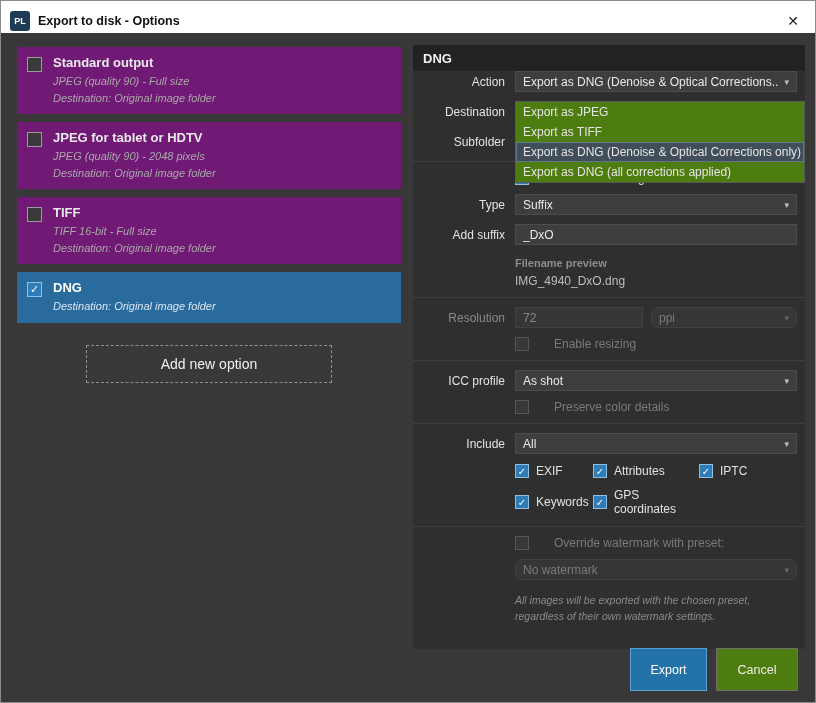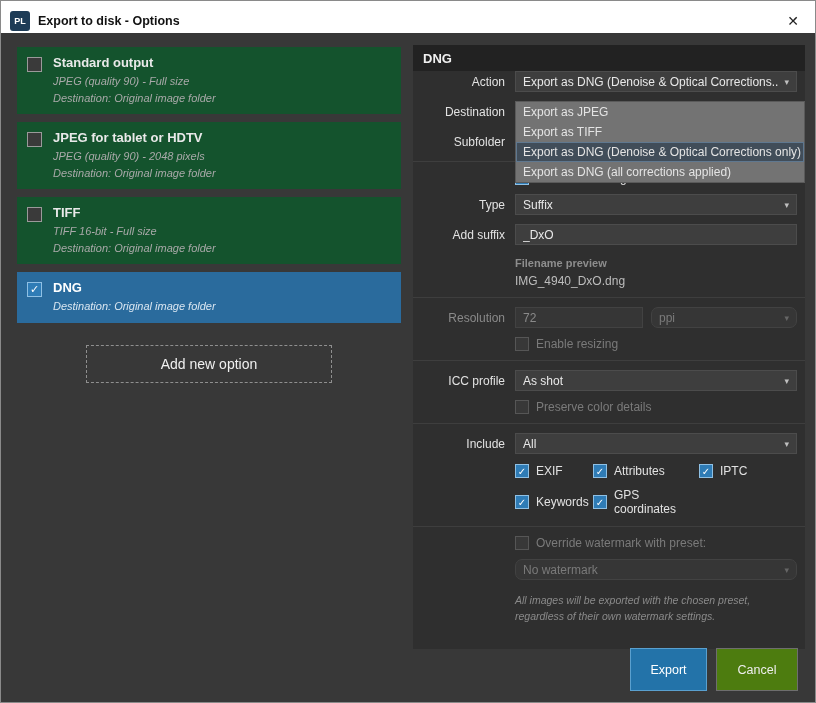--- a/index.html
+++ b/index.html
@@ -11,21 +11,21 @@
   .logo { width:20px; height:20px; background:#1e3c57; color:#fff; font-size:9px; font-weight:bold;
           display:flex; align-items:center; justify-content:center; border-radius:3px; flex-shrink:0; }
   .win-title { font-size:12.5px; color:#111; font-weight:600; }
   .close-btn { margin-left:auto; width:44px; height:32px; display:flex; align-items:center; justify-content:center;
                font-size:14px; color:#222; cursor:pointer; }
 
   .dialog-body { position:absolute; top:32px; left:0; right:0; bottom:0; background:#383838; }
 
   
   .left-panel { position:absolute; left:16px; top:14px; width:384px; }
-  .preset { display:flex; background:#14532d; padding:8px 10px; margin-bottom:8px; cursor:pointer; }
+  .preset { display:flex; background:#701a75; padding:8px 10px; margin-bottom:8px; cursor:pointer; }
   .preset.selected { background:#2a6b9d; }
   .cb { width:15px; height:15px; border:1px solid #9a9a9a; background:#3a3a3a; flex-shrink:0;
         display:flex; align-items:center; justify-content:center; font-size:11px; color:#fff; }
   .cb.checked { background:#2f7cb6; border-color:#8fc0e4; }
   .preset .cb { margin-right:11px; margin-top:2px; }
   .pname { font-size:13px; font-weight:bold; color:#e9e9e9; margin-bottom:3px; }
   .preset.selected .pname { color:#ffffff; }
   .pline { font-size:11px; font-style:italic; color:#a9a9a9; line-height:1.5; }
   .preset.selected .pline { color:#d9e6f1; }
   .add-new { display:block; margin:22px auto 0; width:246px; height:38px; background:transparent;
@@ -44,38 +44,38 @@
   .select { height:21px; background:#3e3e3e; border:1px solid #4c4c4c; display:flex; align-items:center;
             padding:0 7px; color:#e8e8e8; font-size:12px; cursor:pointer; }
   .select .txt { flex:1; white-space:nowrap; overflow:hidden; }
   .select .chev { font-size:9px; color:#c0c0c0; margin-left:6px; flex-shrink:0; }
   .select.disabled { background:#363636; border-color:#424242; color:#7a7a7a; cursor:default;border-radius:7px; }
   .select.disabled .chev { color:#666; }
   .input { width:100%; height:21px; background:#3e3e3e; border:1px solid #4c4c4c; color:#e8e8e8;
            font-size:12px; padding:0 7px; font-family:inherit; }
   .input.disabled { background:#363636; border-color:#424242; color:#8a8a8a; }
   .sep { border-top:1px solid #3e3e3e; margin:9px 0; height:0; }
-  .check-row { display:flex; align-items:center; margin:9px 8px 9px 102px; gap:7px; font-size:12px;
+  .check-row { display:flex; align-items:center; margin:9px 8px 9px 102px; gap:25px; font-size:12px;
                color:#e2e2e2; cursor:pointer; }
   .check-row .cb, .meta-item .cb { width:14px; height:14px; font-size:10px; margin:0; }
   .check-row.disabled { color:#7a7a7a; cursor:default; }
   .check-row.disabled .cb { border-color:#565656; background:#383838; }
   .preview { margin:12px 8px 9px 102px; }
   .preview-label { font-size:11px; font-weight:bold; color:#8d8d8d; margin-bottom:5px; }
   .preview-value { font-size:12px; color:#bdbdbd; }
   .res-wrap { display:flex; gap:8px; flex:1; min-width:0; }
   .res-input { flex:0 0 128px; width:128px; }
   .res-unit { flex:1; }
   .meta-grid { display:grid; grid-template-columns:78px 106px auto; row-gap:10px; margin:10px 8px 10px 102px; }
   .meta-item { display:flex; align-items:center; gap:7px; font-size:12px; color:#e2e2e2; cursor:pointer; }
   .wm-select { margin:9px 8px 9px 102px; }
   .note { margin:12px 12px 0 102px; font-size:10.5px; font-style:italic; color:#8a8a8a; line-height:1.55; }
 
   
-  .menu { position:absolute; left:102px; top:30px; width:290px; background:#737373;
+  .menu { position:absolute; left:102px; top:30px; width:290px; background:#4d7c0f;
           border:1px solid #5a5a5a; z-index:5; }
   .menu-item { height:20px; line-height:20px; padding:0 7px; font-size:12px; color:#e4e4e4;
                white-space:nowrap; overflow:hidden; cursor:pointer; }
   .menu-item.highlighted { background:#414d59; outline:1px solid #5f7890; outline-offset:-1px; }
 
   
   .footer-btn { position:absolute; height:43px; font-size:12.5px; font-family:inherit; cursor:pointer; }
   .export-btn { right:108px; bottom:11px; width:77px; background:#2373a9; border:1px solid #5aa0cf; color:#fff; }
   .cancel-btn { right:17px; bottom:11px; width:82px; background:#4d7c0f; border:1px solid #6e6e6e; color:#eee; }
 </style>

